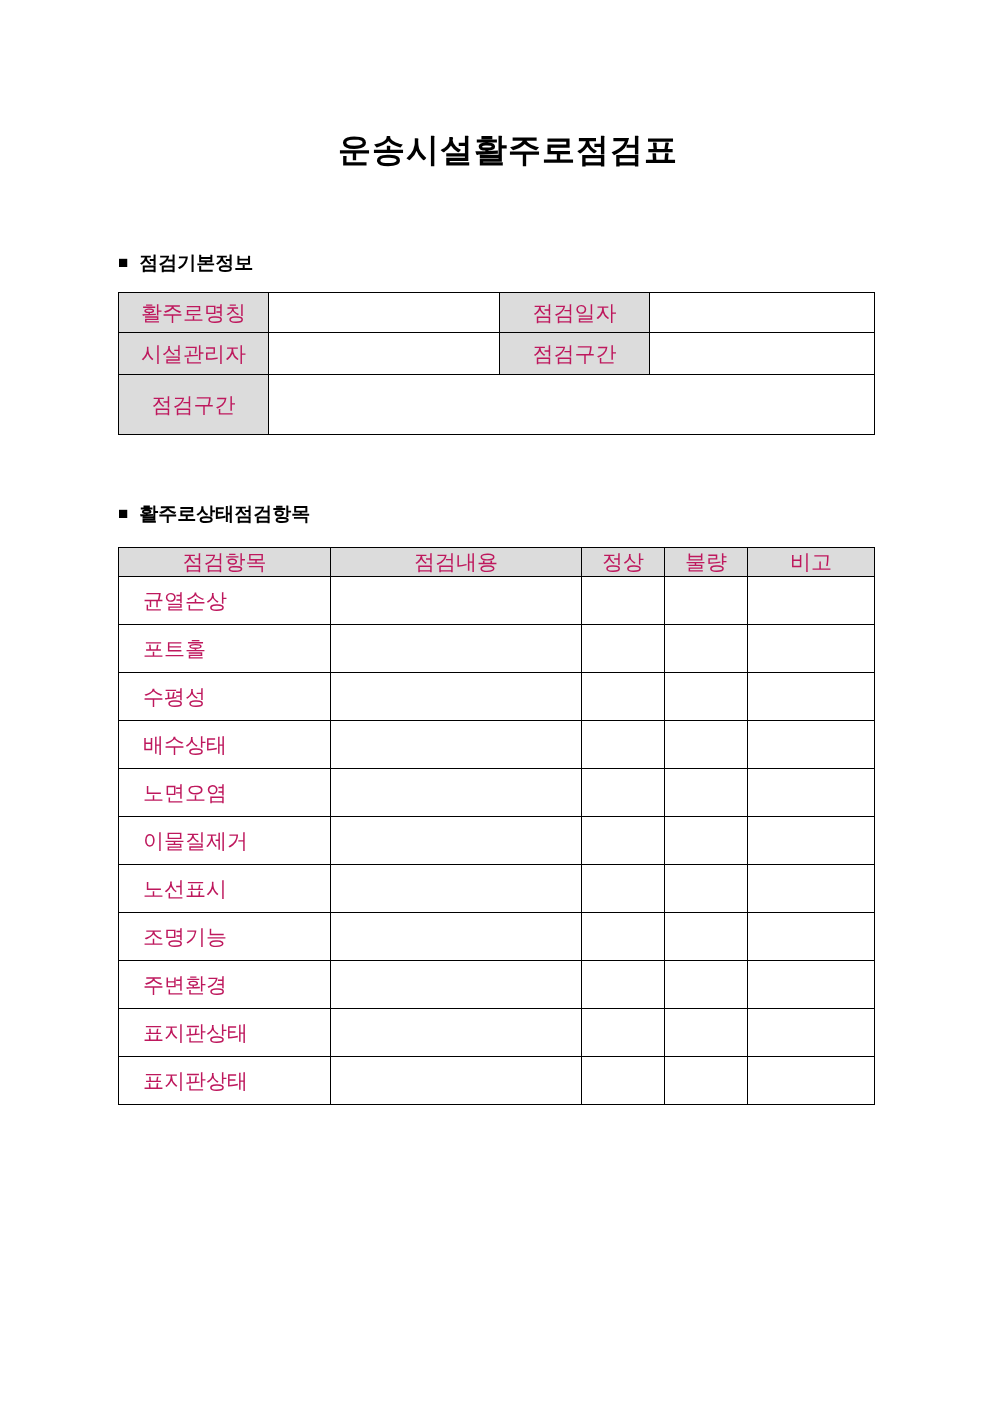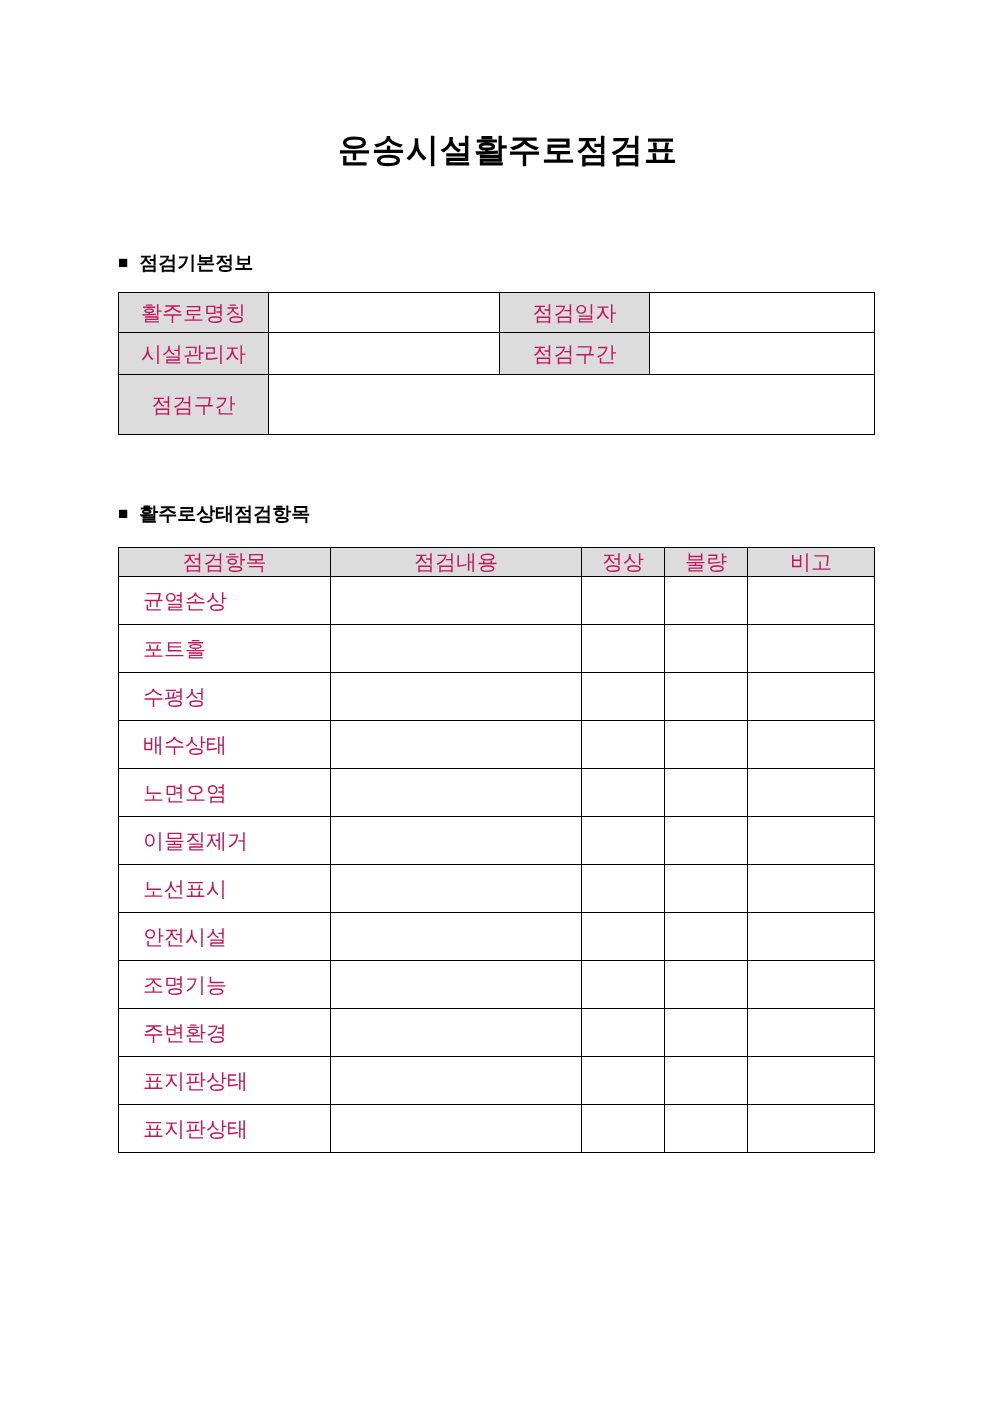--- a/index.html
+++ b/index.html
@@ -180,27 +180,20 @@
       <td class="value-cell"></td>
     </tr>
     <tr class="body-row">
       <td class="item-cell">노선표시</td>
       <td class="value-cell"></td>
       <td class="value-cell"></td>
       <td class="value-cell"></td>
       <td class="value-cell"></td>
     </tr>
     <tr class="body-row">
-      <td class="item-cell">안전시설</td>
-      <td class="value-cell"></td>
-      <td class="value-cell"></td>
-      <td class="value-cell"></td>
-      <td class="value-cell"></td>
-    </tr>
-    <tr class="body-row">
       <td class="item-cell">조명기능</td>
       <td class="value-cell"></td>
       <td class="value-cell"></td>
       <td class="value-cell"></td>
       <td class="value-cell"></td>
     </tr>
     <tr class="body-row">
       <td class="item-cell">주변환경</td>
       <td class="value-cell"></td>
       <td class="value-cell"></td>

